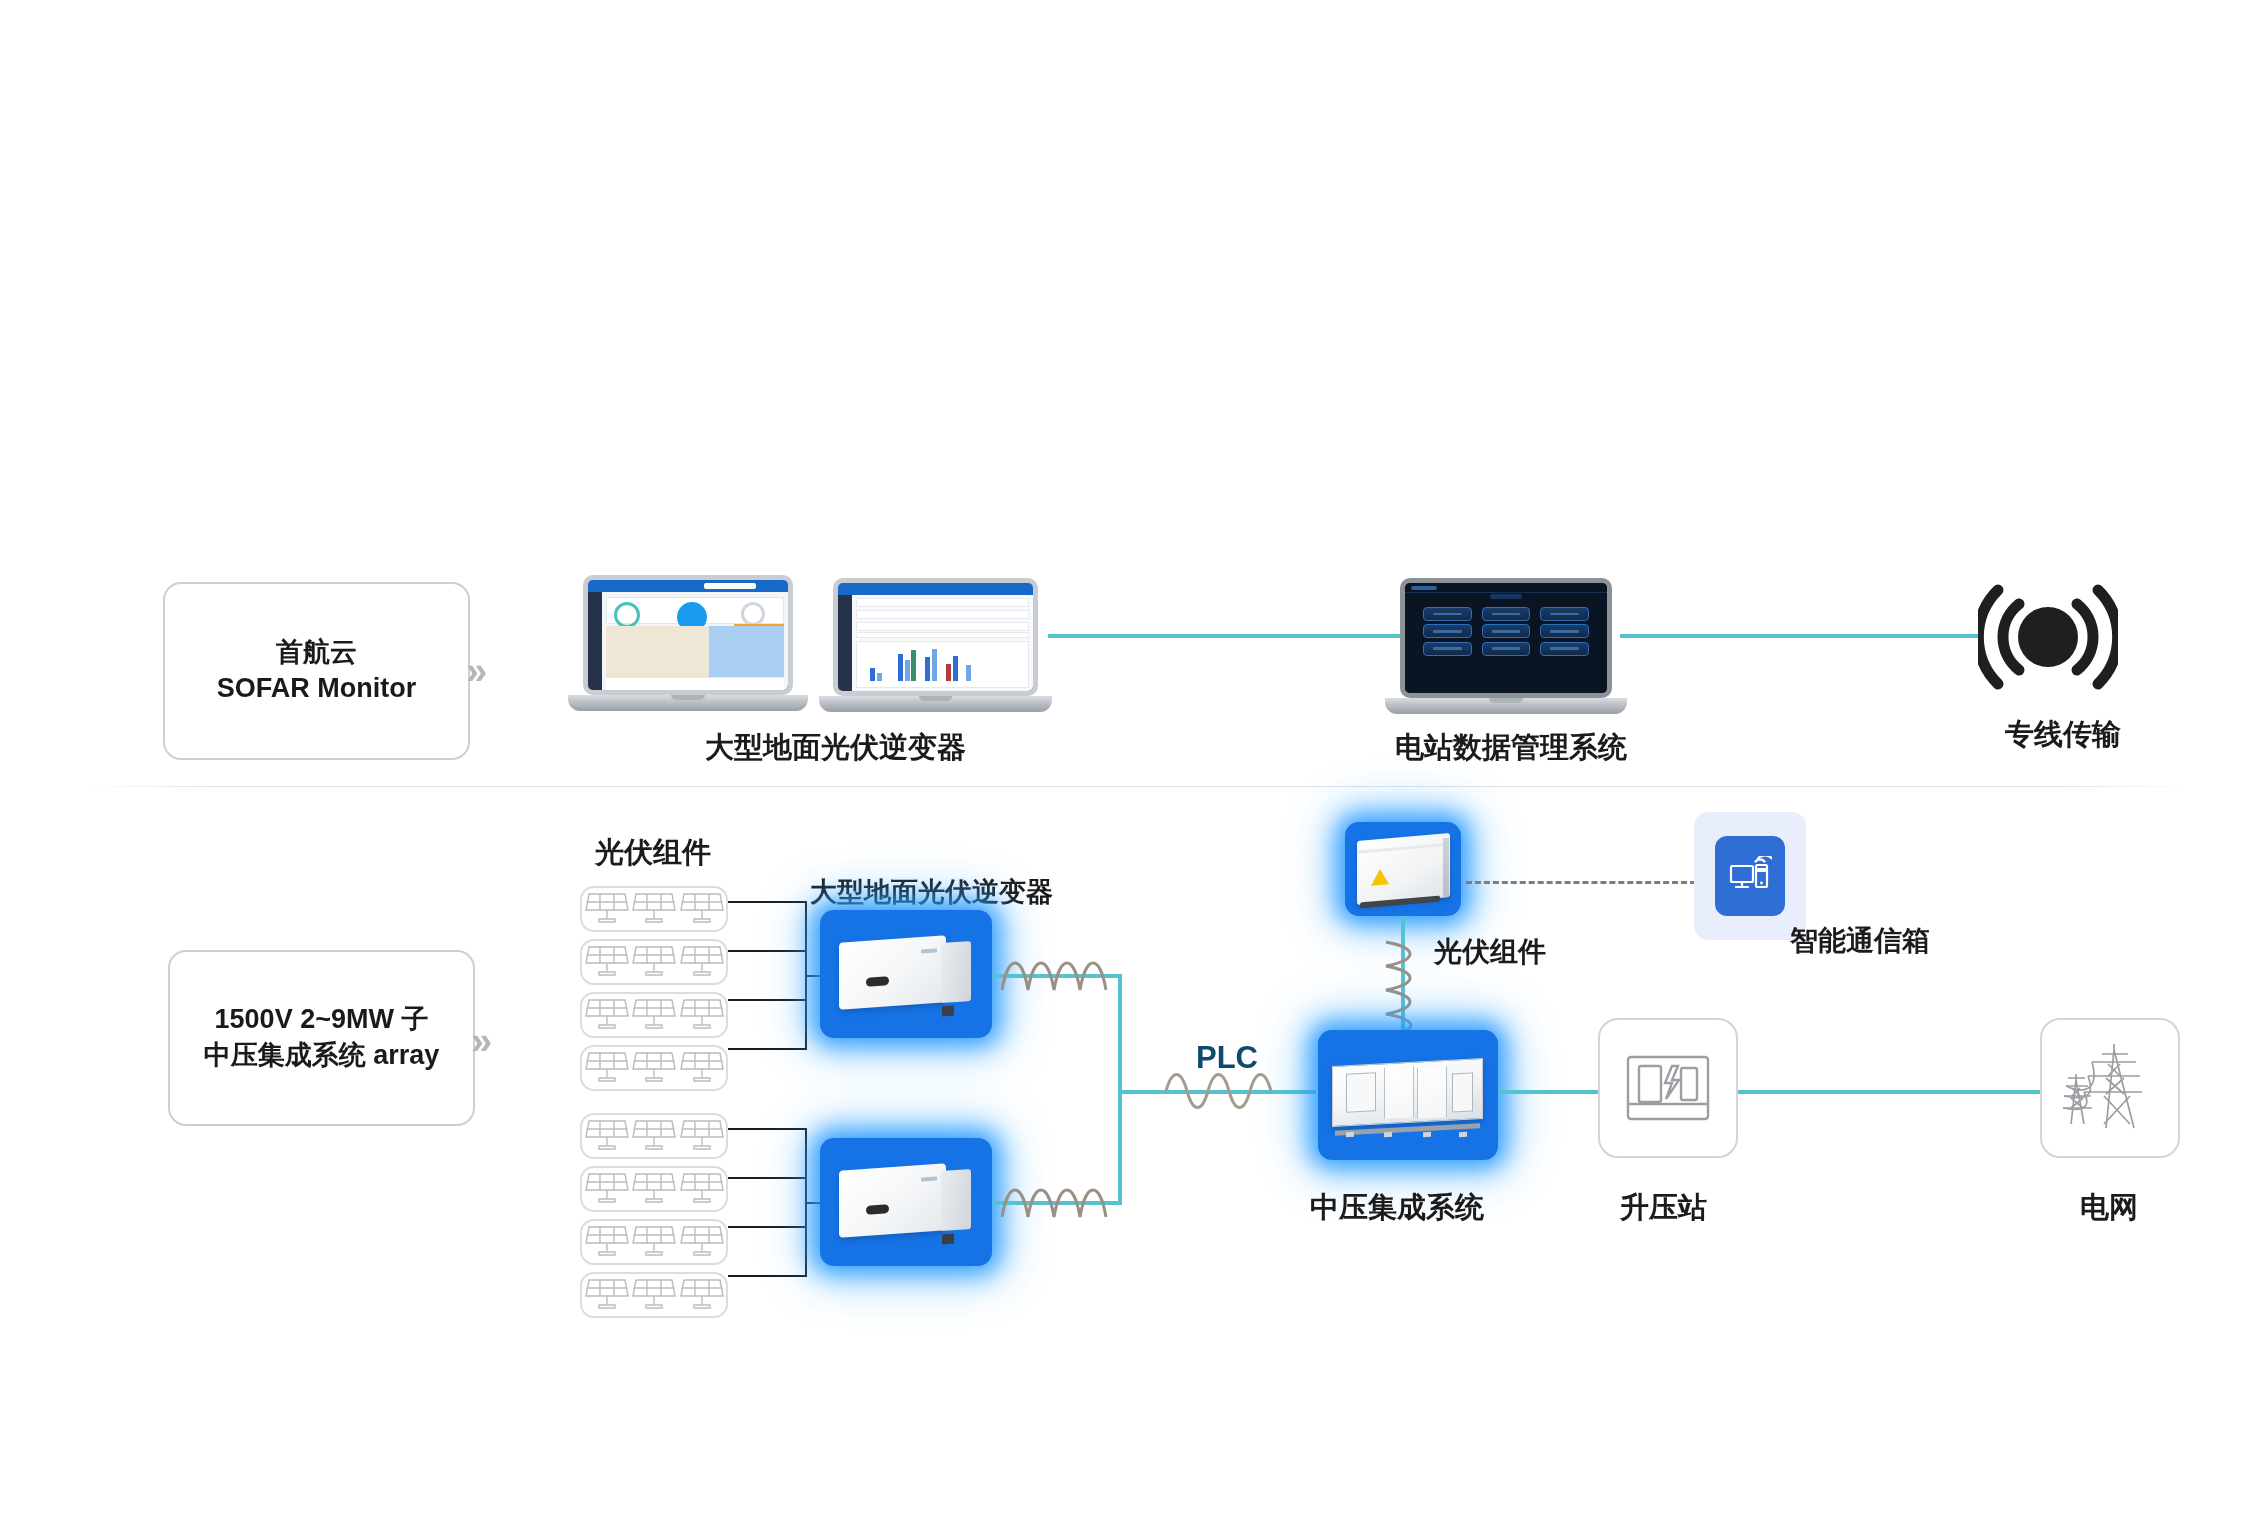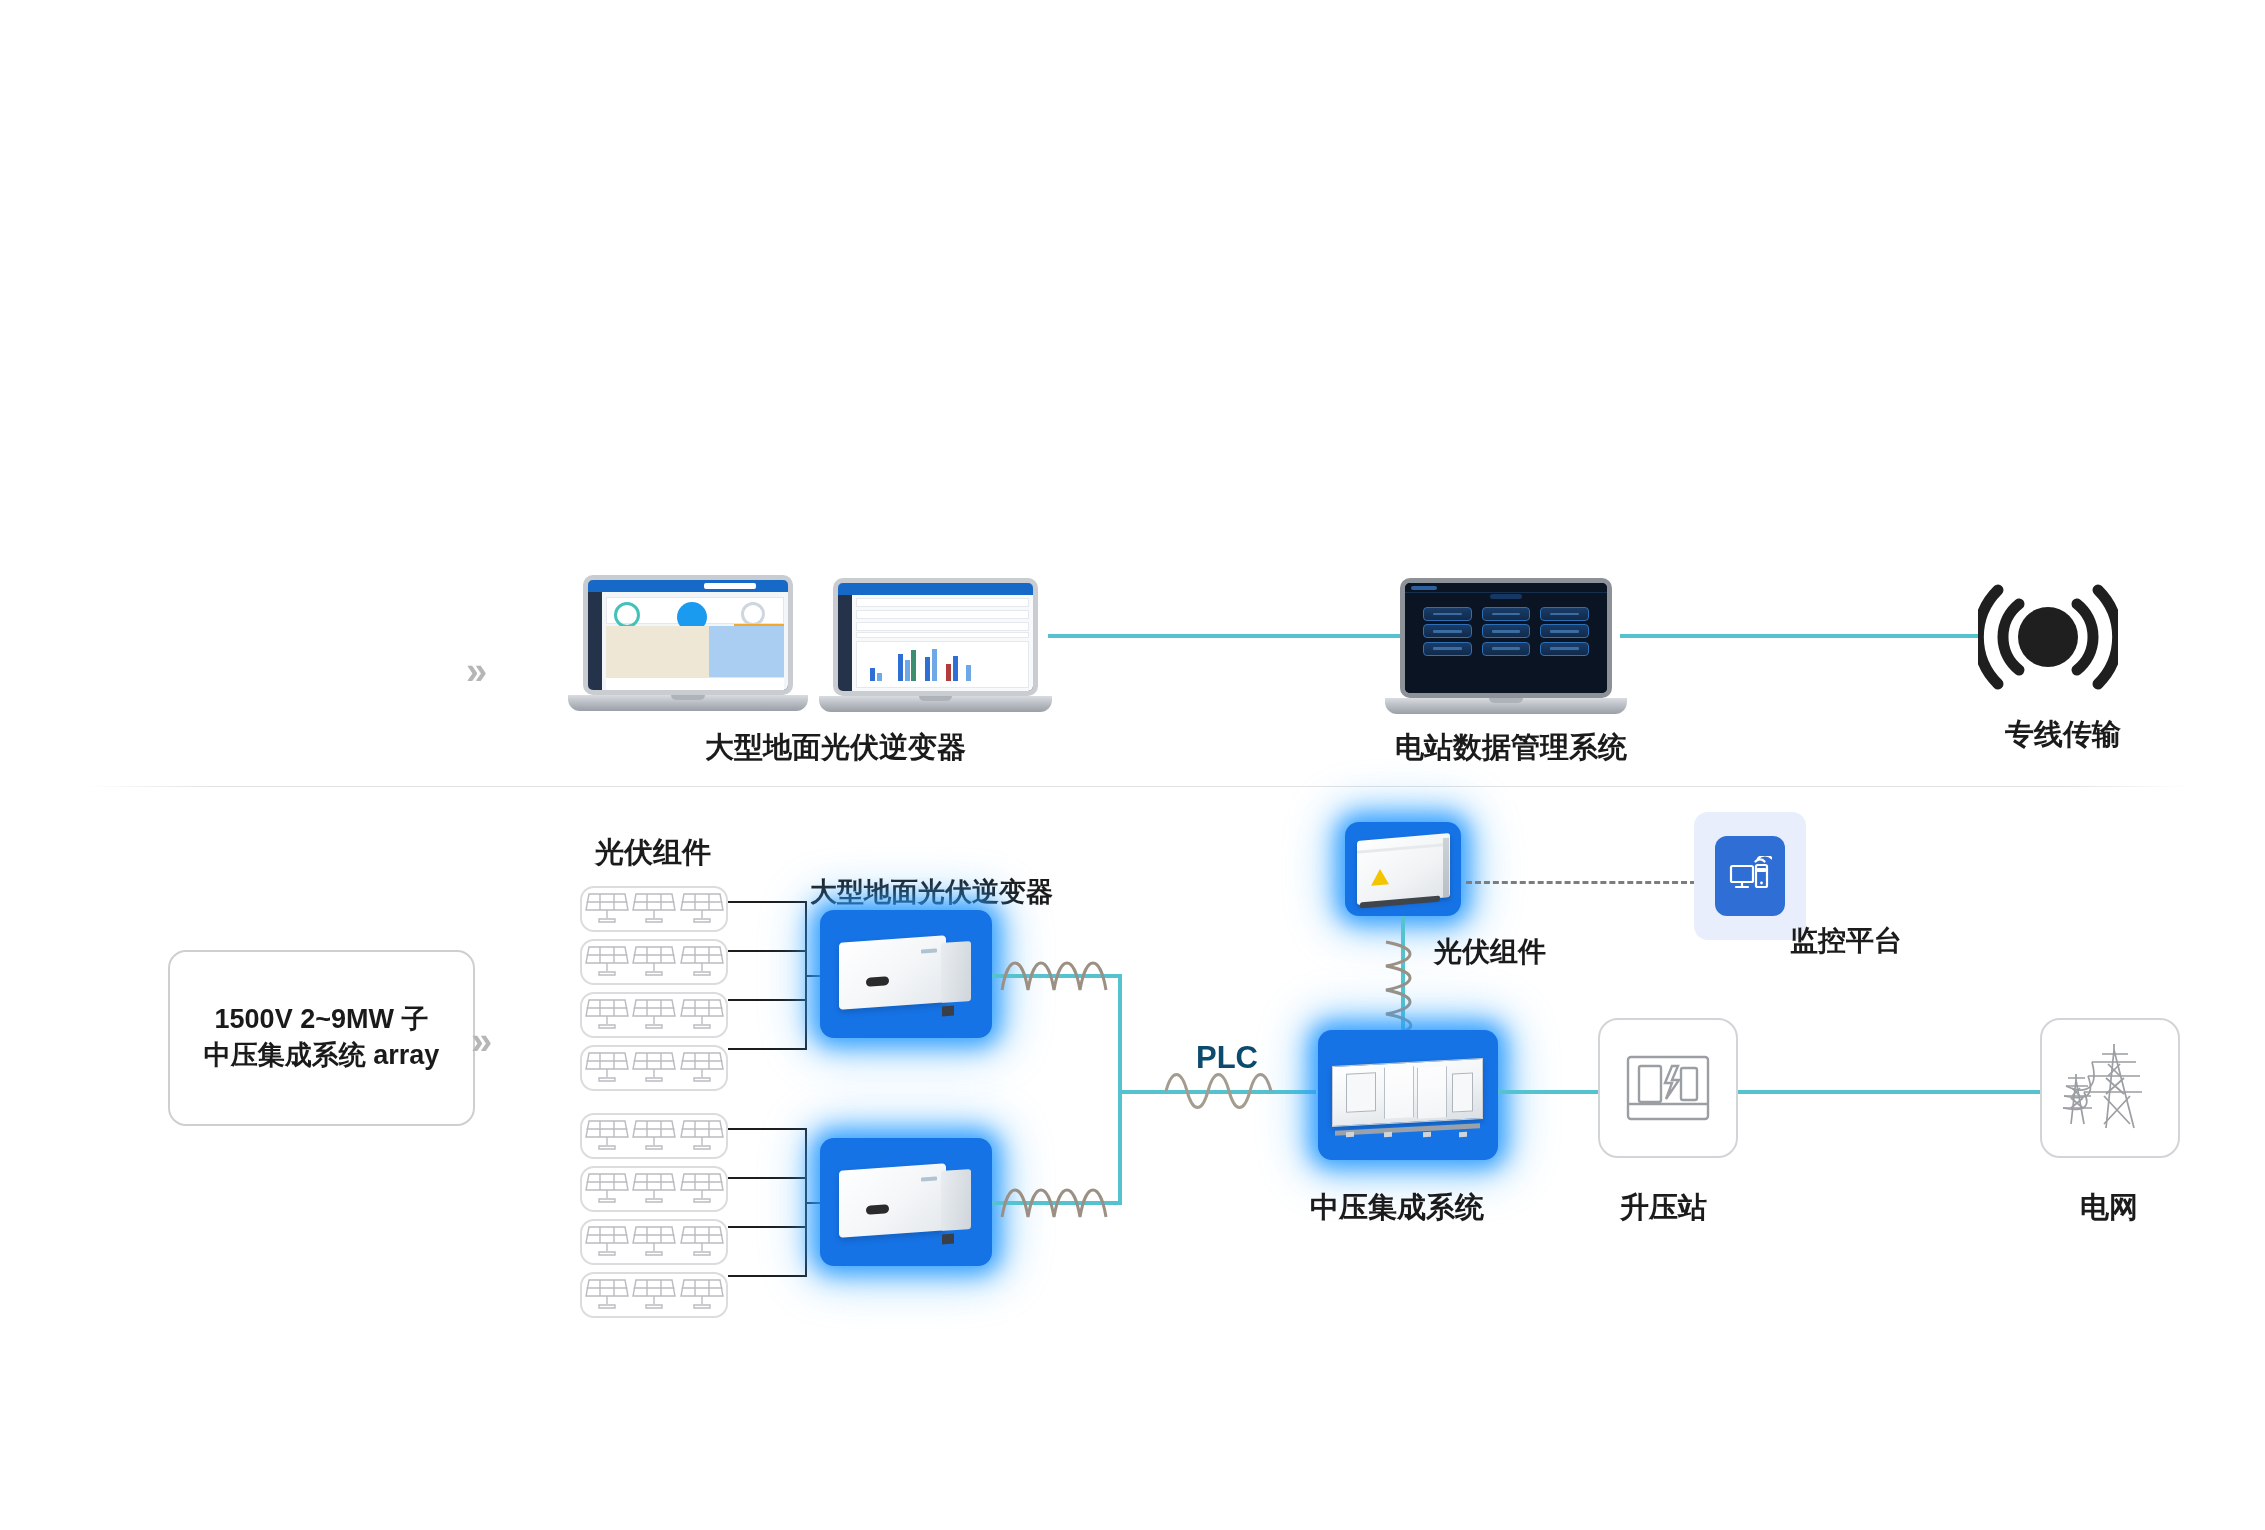--- a/index.html
+++ b/index.html
@@ -276,20 +276,26 @@
 
   .plc-label {
     position:absolute; color:#0c4a6e; font-weight:bold;
   }
 </style>
 </head>
 <body>
 
 <div class="stage">
 
+  <div class="chip" style="left:163px; top:582px; width:307px; height:178px; font-size:27px;">
+    <div>
+      <span class="l1">首航云</span>
+      <span class="l2">SOFAR Monitor</span>
+    </div>
+  </div>
   <div class="chev" style="left:466px; top:652px;">»</div>
 
   <div class="laptop" style="left:583px; top:575px; width:210px; height:135px;">
     <div class="lid" style="height:120px;">
       <div class="scr-light">
         <div class="topbar"></div>
         <div class="searchbox"></div>
         <div class="side"></div>
         <div class="kpi">
           <div class="ring"></div>
@@ -665,21 +671,21 @@
           <rect x="3" y="10" width="22" height="16" rx="1.5"></rect>
           <path d="M14 26v5M8 31h12"></path>
           <rect x="28" y="9" width="11" height="22" rx="1.5"></rect>
           <path d="M30 14h7" stroke-width="4"></path>
           <path d="M28.5 5.5a6 6 0 0 1 9 0M31 2.5a9.5 9.5 0 0 1 14 0" transform="translate(-1,0)"></path>
         </g>
         <circle cx="33.5" cy="27" r="1.4" fill="#fff"></circle>
       </svg>
     </div>
   </div>
-  <div class="cap" style="left:1790px; top:922px; font-size:28px;">监控平台</div>
+  <div class="cap" style="left:1790px; top:922px; font-size:28px;">智能通信箱</div>
 
   <div class="cyan-v" style="left:1401px; top:916px; height:120px;"></div>
   <svg class="coil" style="left:1378px; top:940px;" width="46" height="96" viewBox="0 0 46 96">
     <path d="M8 2 C40 8,40 20,8 26 C40 32,40 44,8 50 C40 56,40 68,8 74 C40 80,40 90,14 94" stroke="#9b9083" stroke-width="3" fill="none"></path>
   </svg>
 
   <div class="glow" style="left:1318px; top:1030px; width:180px; height:130px;">
     <div class="mvc">
       <div class="box"></div>
       <div class="pane" style="left:34%; width:20%;"></div>

